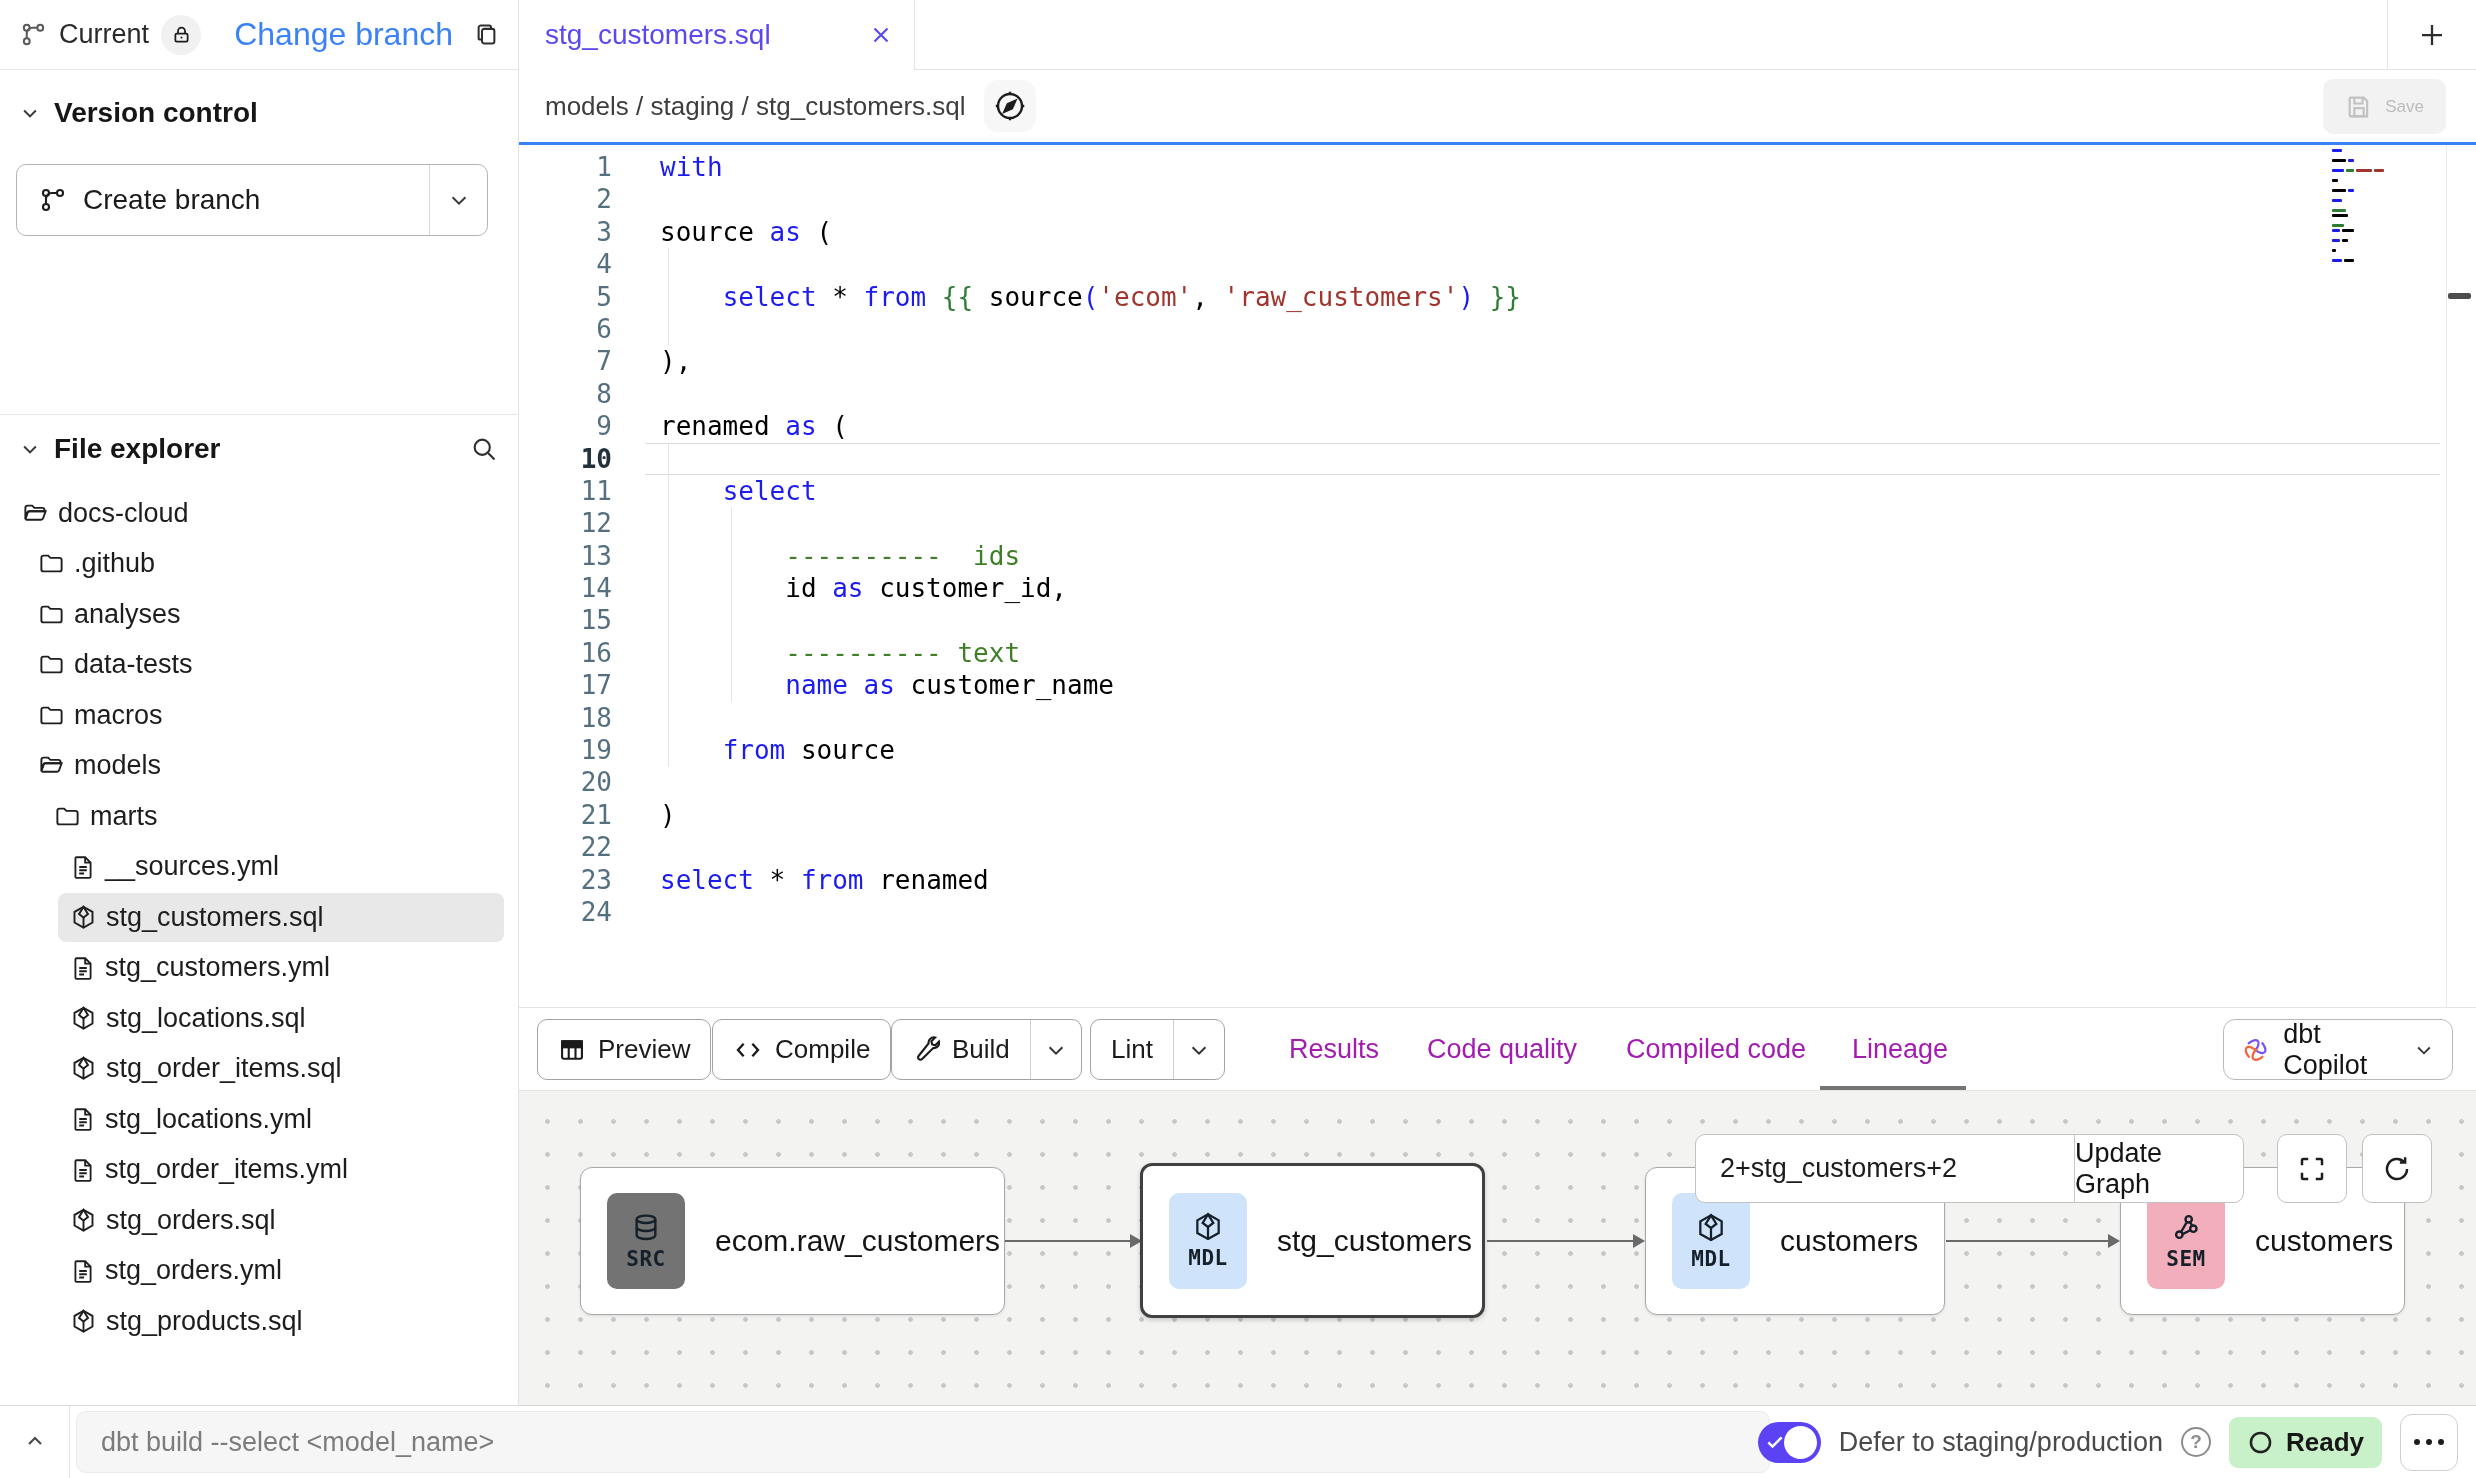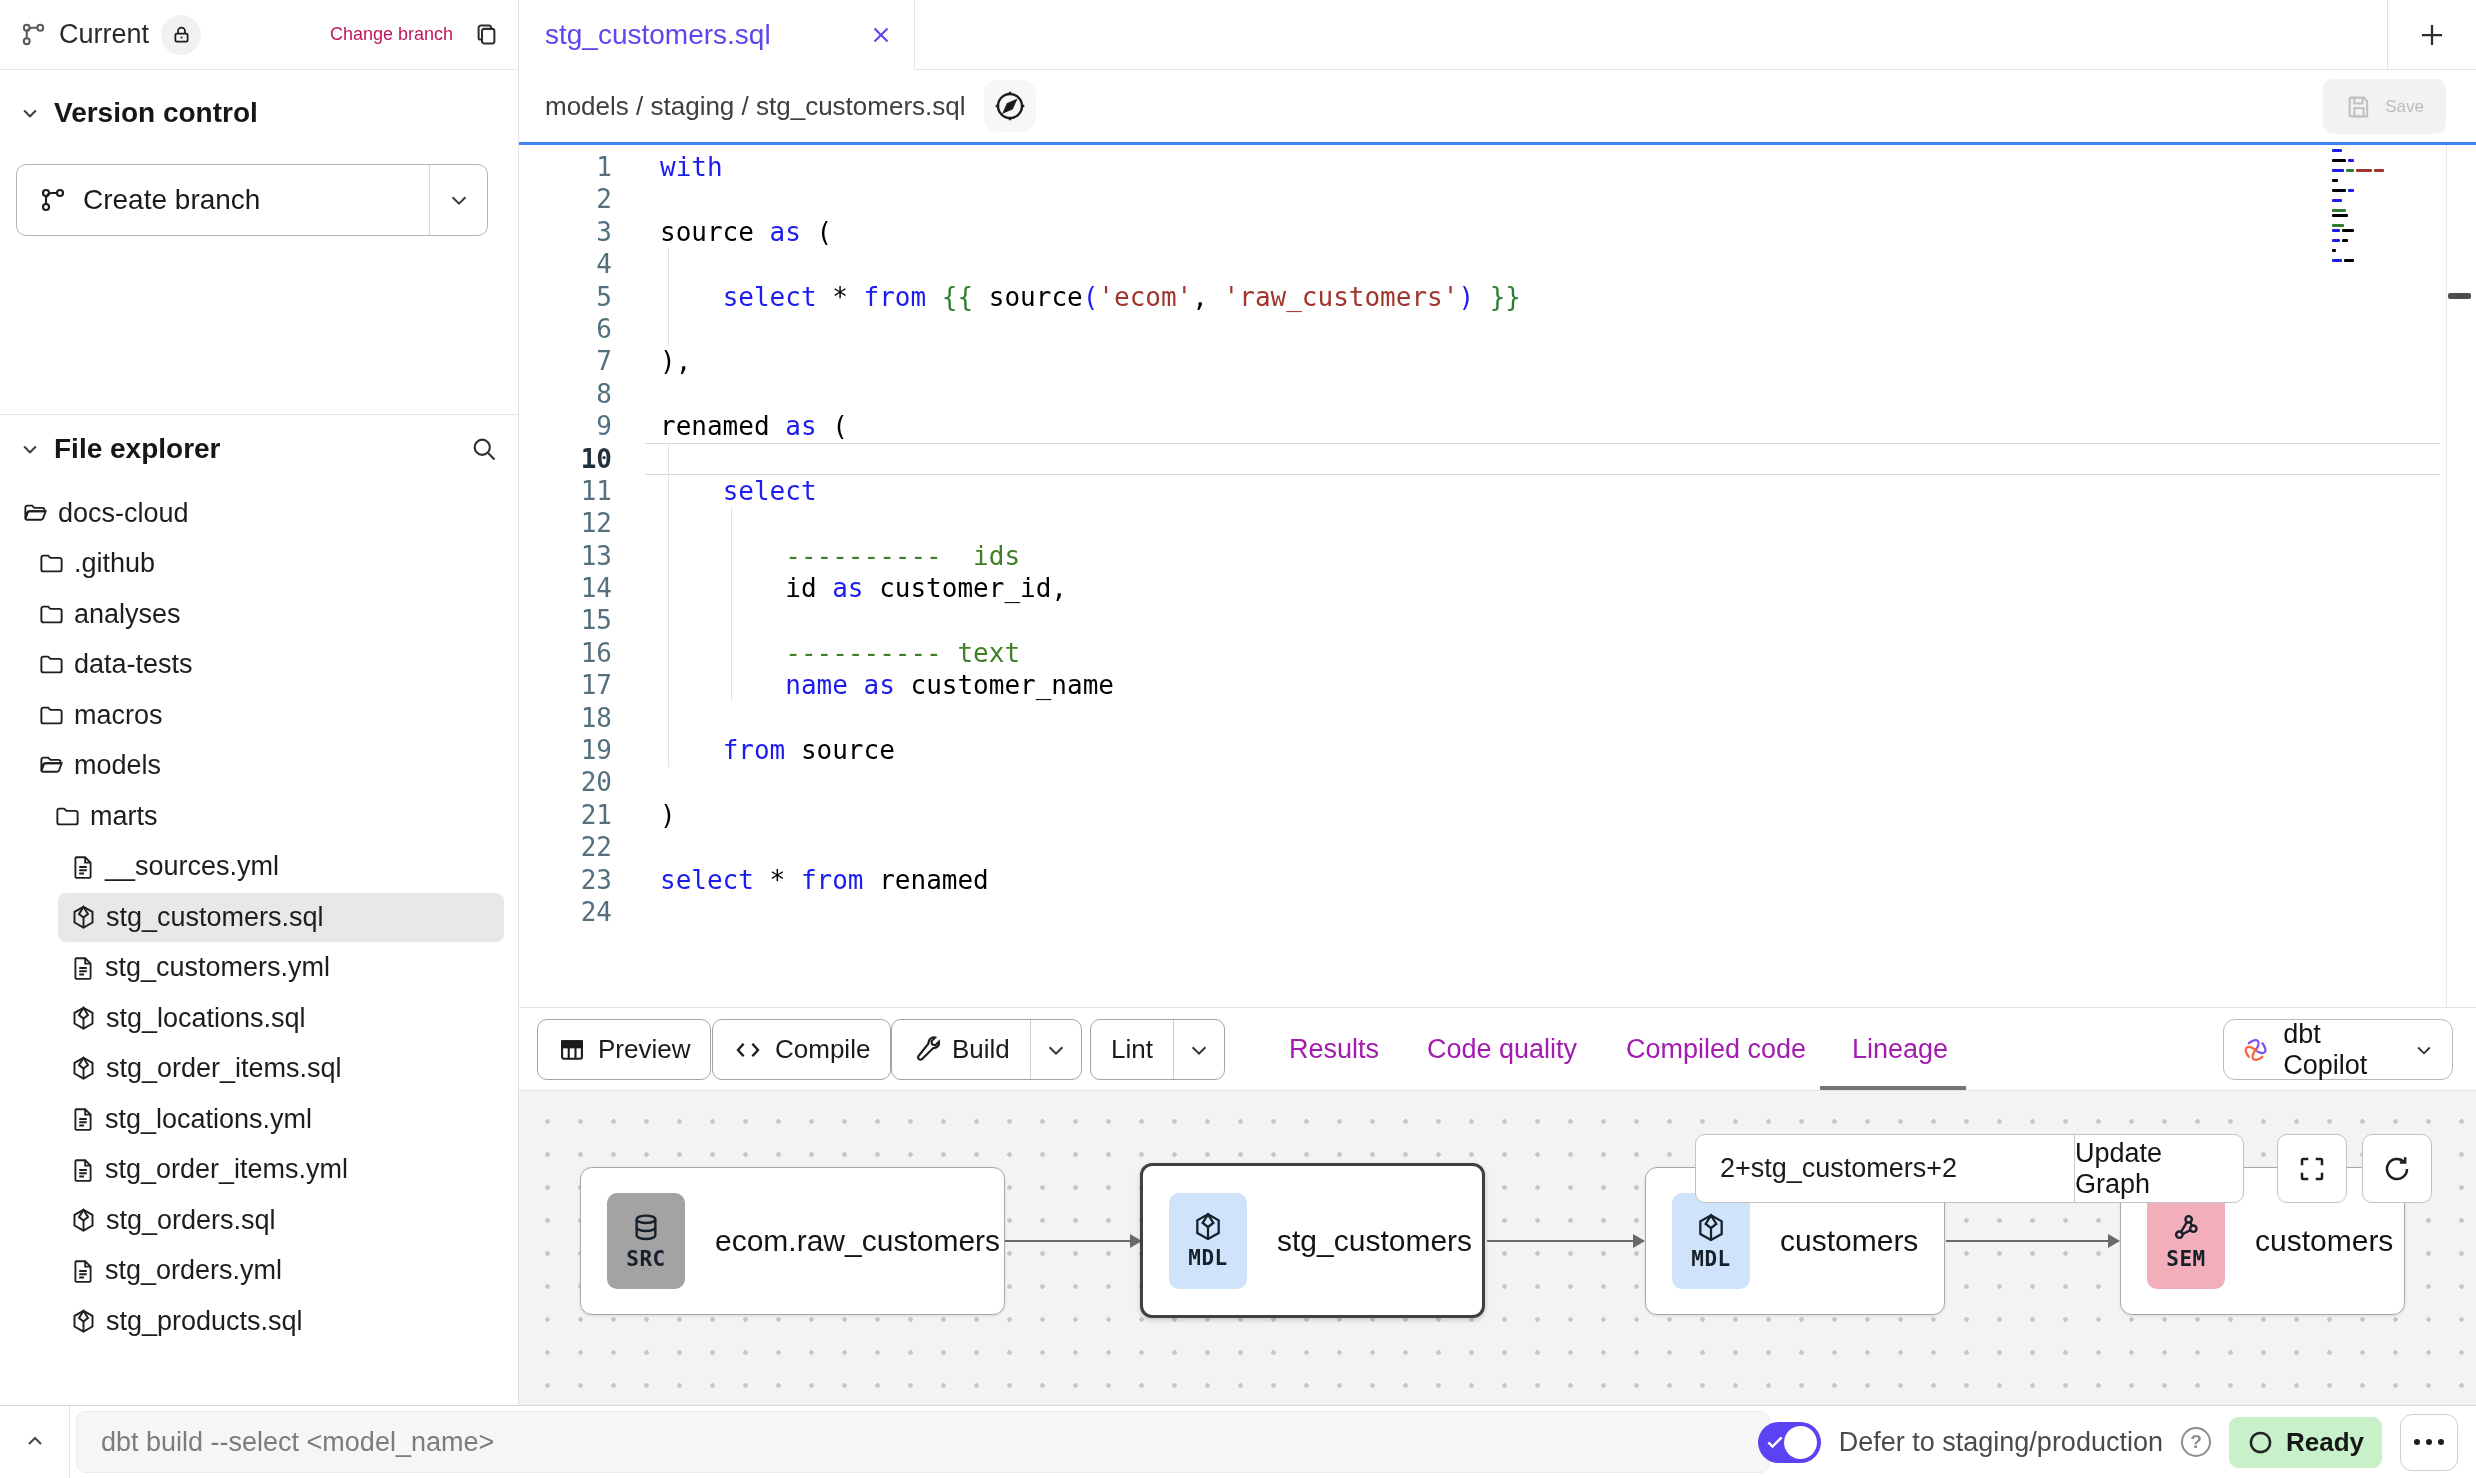--- a/index.html
+++ b/index.html
@@ -5,21 +5,21 @@
   * { margin:0; padding:0; box-sizing:border-box; }
   html,body { background:#ffffff; }
   body { font-family:"Liberation Sans", sans-serif; color:#1e1e1e; }
   #app { position:relative; width:2476px; height:1478px; background:#fff; overflow:hidden; }
 
   
   .sidebar { position:absolute; left:0; top:0; width:519px; height:1405px; background:#fff; border-right:1px solid #e2e2e2; }
   .sb-header { height:70px; border-bottom:1px solid #e7e7e7; display:flex; align-items:center; padding:0 18px 0 20px; }
   .sb-header .label { font-size:27px; color:#2a2a2a; margin-left:12px; }
   .lock-badge { width:40px; height:40px; border-radius:50%; background:#f1f1f1; display:flex; align-items:center; justify-content:center; margin-left:12px; }
-  .change-branch { margin-left:auto; font-size:18px; font-weight:500; color:#be185d; cursor:pointer; }
+  .change-branch { margin-left:auto; font-size:32px; font-weight:500; color:#3b82f6; cursor:pointer; }
   .copy-btn { margin-left:20px; display:flex; }
 
   .vc-header { display:flex; align-items:center; gap:14px; padding:24px 0 0 20px; height:62px; }
   .sec-title { font-size:28px; font-weight:700; color:#161616; }
   .create-branch { position:absolute; left:16px; top:164px; width:472px; height:72px; border:1px solid #b5b5b5; border-radius:10px; background:#fff; display:flex; align-items:stretch; }
   .cb-main { flex:1; display:flex; align-items:center; gap:16px; padding-left:22px; font-size:28px; color:#1b1b1b; }
   .cb-chev { width:58px; border-left:1px solid #d9d9d9; display:flex; align-items:center; justify-content:center; }
 
   .fe-header { position:absolute; left:0; top:414px; width:100%; height:68px; border-top:1px solid #e7e7e7; display:flex; align-items:center; gap:14px; padding:0 20px; }
   .fe-search { margin-left:auto; display:flex; }
@@ -612,21 +612,21 @@
         </svg>
     </div>
   </div>
 
   <div class="lineage">
     <div class="edge e1"></div>
     <div class="edge e2"></div>
     <div class="edge e3"></div>
 
     <div class="node n1">
-      <span class="lg-badge" style="background: #a3a3a3;">
+      <span class="lg-badge" style="background: #737373;">
         <svg width="32" height="32" viewBox="0 0 24 24" fill="none" stroke="#16202a" stroke-width="1.8">
             <ellipse cx="12" cy="5.5" rx="7" ry="2.8"></ellipse>
             <path d="M5 5.5v6c0 1.5 3.1 2.8 7 2.8s7-1.3 7-2.8v-6"></path>
             <path d="M5 11.5v6c0 1.5 3.1 2.8 7 2.8s7-1.3 7-2.8v-6"></path>
           </svg>
         <span class="bl">SRC</span>
       </span>
       <span class="nl">ecom.raw_customers</span>
     </div>
 

